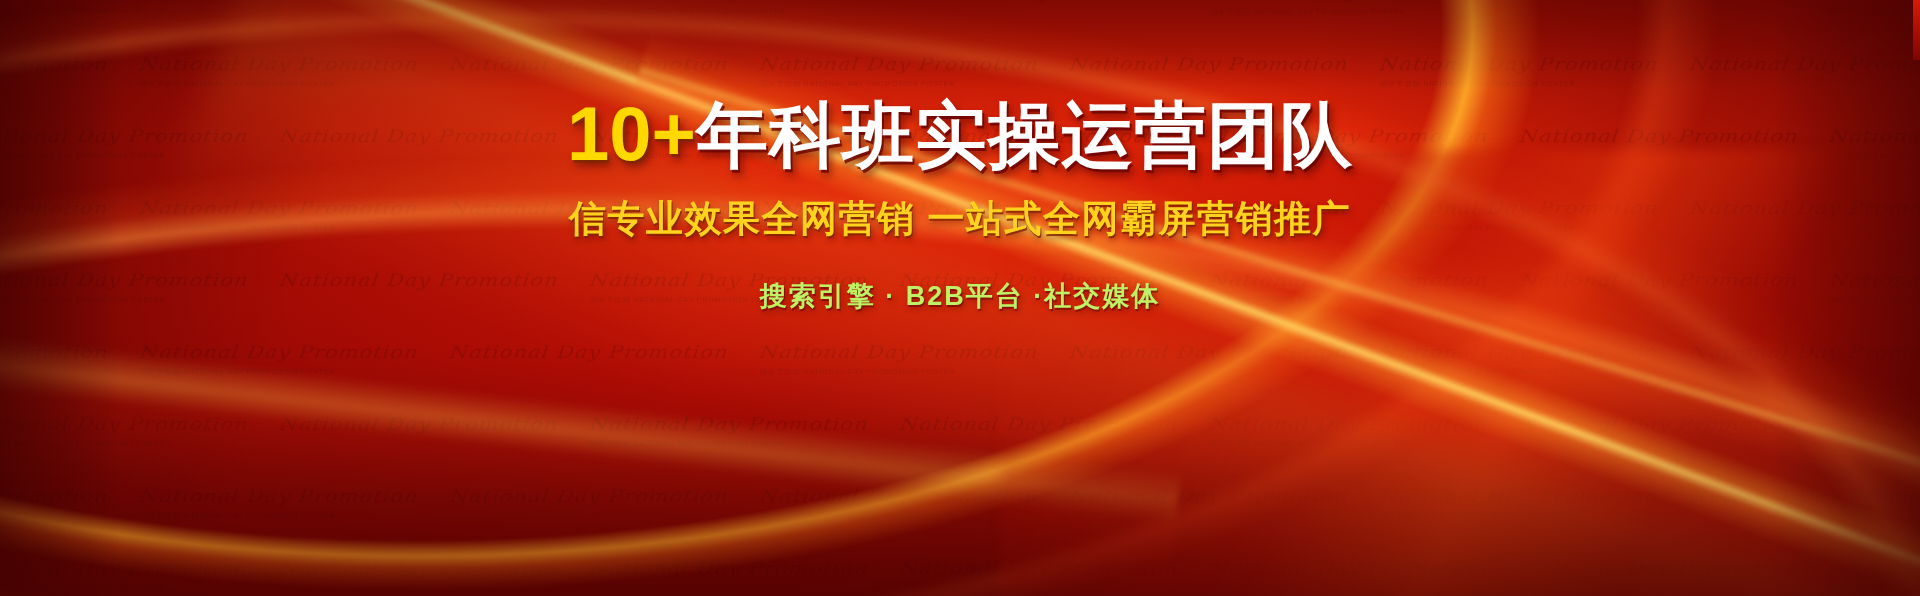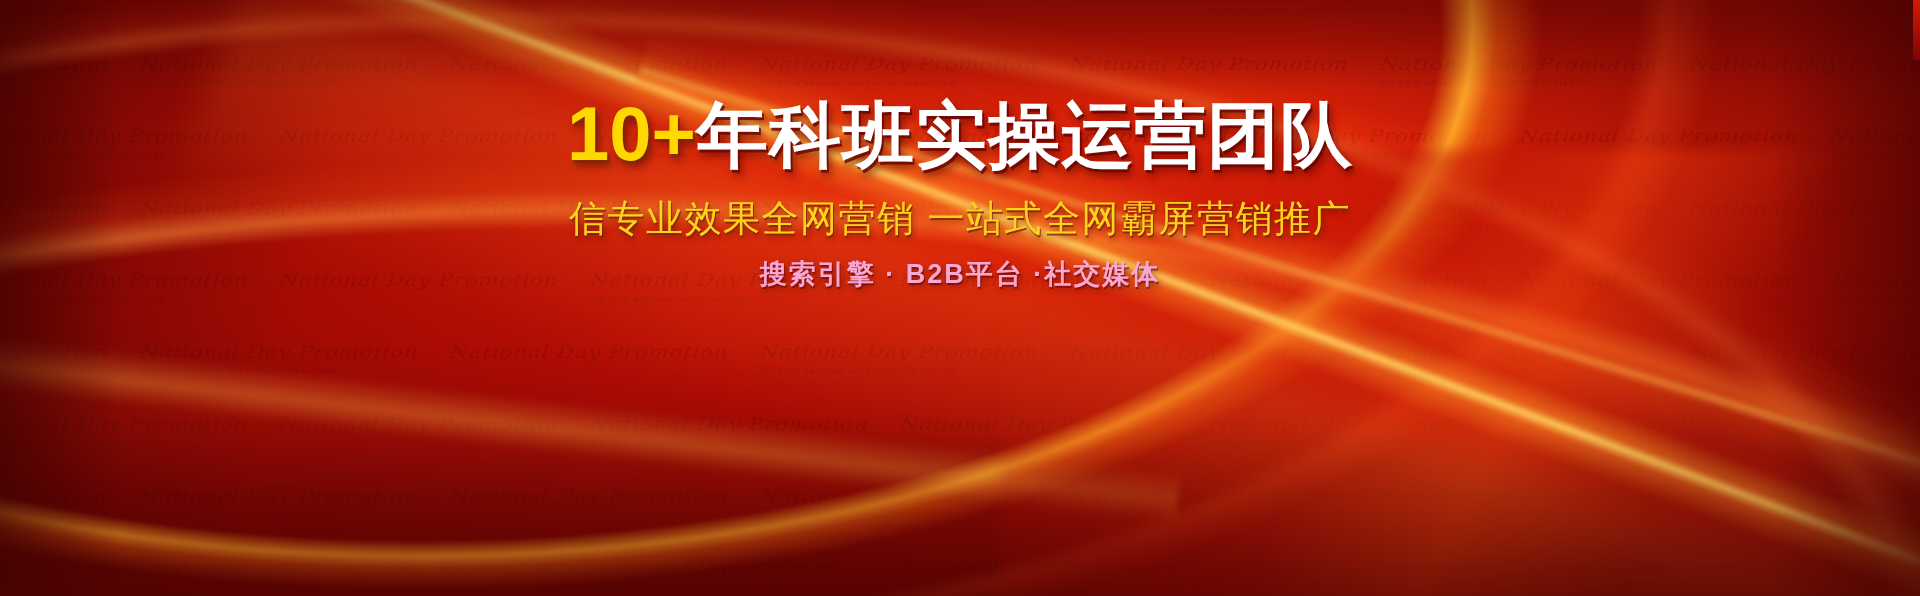--- a/index.html
+++ b/index.html
@@ -249,36 +249,36 @@
     font-size:76px;
     letter-spacing:0px;
     text-shadow:
       2px 3px 0 rgba(120,40,0,.72),
       4px 6px 9px rgba(60,2,1,.50);
   }
 
   .subline{
     margin-top:22px;
     font-size:37px;
-    font-weight:normal;
+    font-weight:bold;
     letter-spacing:1.5px;
     white-space:nowrap;
     color:#ffd21e;
     text-shadow:
       1px 2px 0 rgba(128,36,2,.80),
       2px 4px 6px rgba(70,3,1,.45);
   }
 
   .tagline{
-    margin-top:12px;
+    margin-top:34px;
     font-size:27px;
     font-weight:bold;
     letter-spacing:2px;
     white-space:nowrap;
-    color:#f9a8d4;
+    color:#bef264;
     text-shadow:
       1px 2px 0 rgba(110,6,2,.60),
       2px 3px 6px rgba(60,2,1,.40);
   }
 </style>
 </head>
 <body>
 
 <div id="banner">
 

